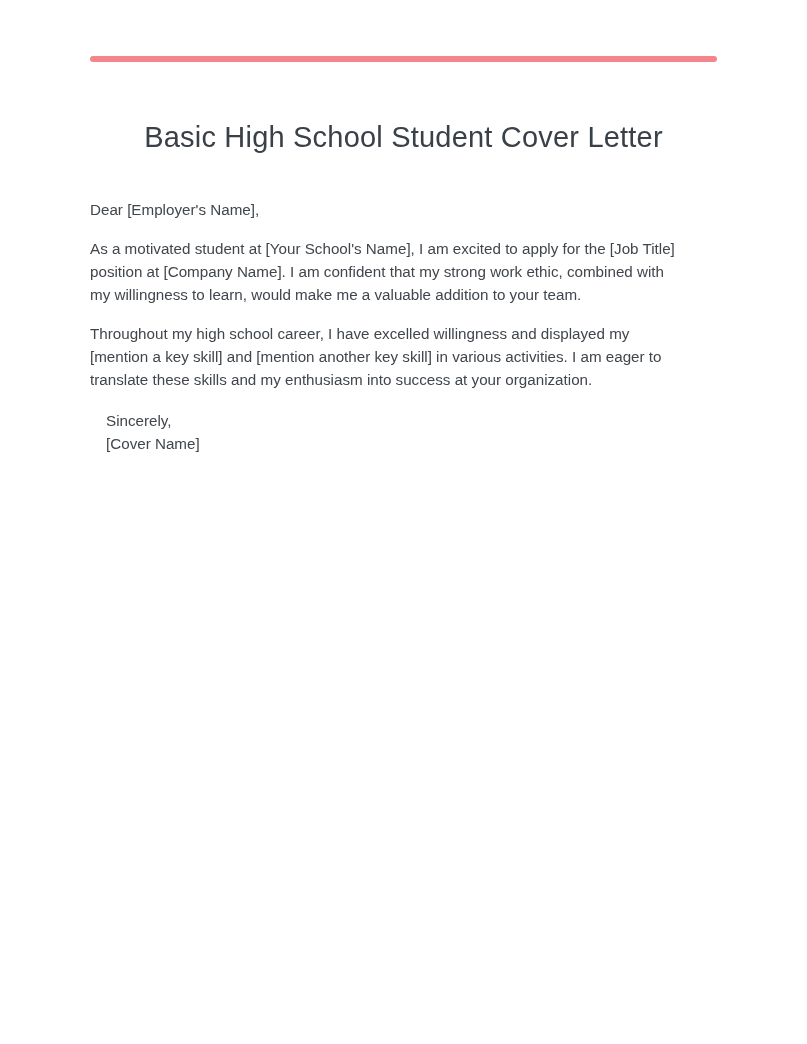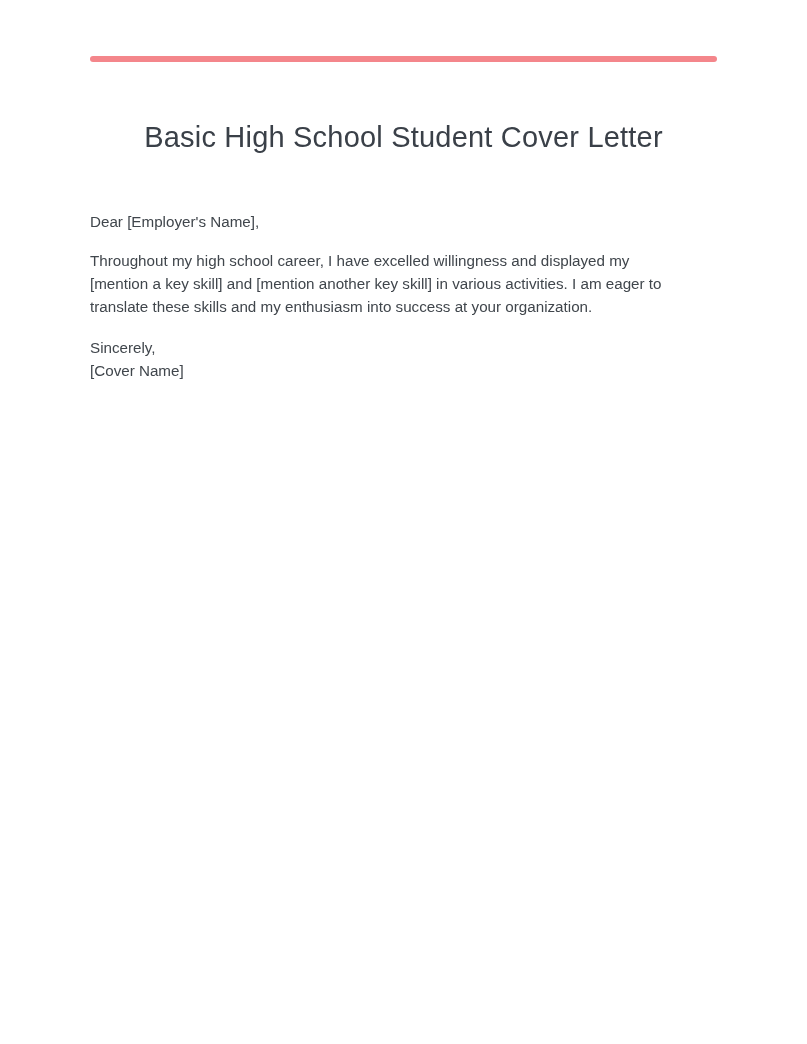--- a/index.html
+++ b/index.html
@@ -45,46 +45,48 @@
   .body-block {
     position: absolute;
     left: 90px;
     top: 198px;
     width: 598px;
   }
   .para {
     font-size: 15.2px;
     line-height: 23px;
     color: #40464c;
-    margin: 12px 0 16px 0;
+    margin: 0 0 16px 0;
     text-align: left;
   }
   .sign-line {
     font-size: 15.2px;
     line-height: 23px;
     color: #40464c;
     margin: 0;
   }
   .sign-block {
     margin-top: 18px;
+    margin-left: 16px;
   }
 </style>
 </head>
 <body>
 
 <div class="page">
 
   <div class="accent-rule" style="background: rgb(244, 134, 139);"></div>
 
   <h1 class="doc-title">Basic High School Student Cover Letter</h1>
 
   <div class="body-block">
 
     <p class="para">Dear [Employer's Name],</p>
 
+    <p class="para">As a motivated student at [Your School's Name], I am excited to apply for the [Job Title] position at [Company Name]. I am confident that my strong work ethic, combined with my willingness to learn, would make me a valuable addition to your team.</p>
 
     <p class="para">Throughout my high school career, I have excelled willingness and displayed my [mention a key skill] and [mention another key skill] in various activities. I am eager to translate these skills and my enthusiasm into success at your organization.</p>
 
 
     <div class="sign-block">
       <p class="sign-line">Sincerely,</p>
       <p class="sign-line">[Cover Name]</p>
     </div>
 
   </div>

